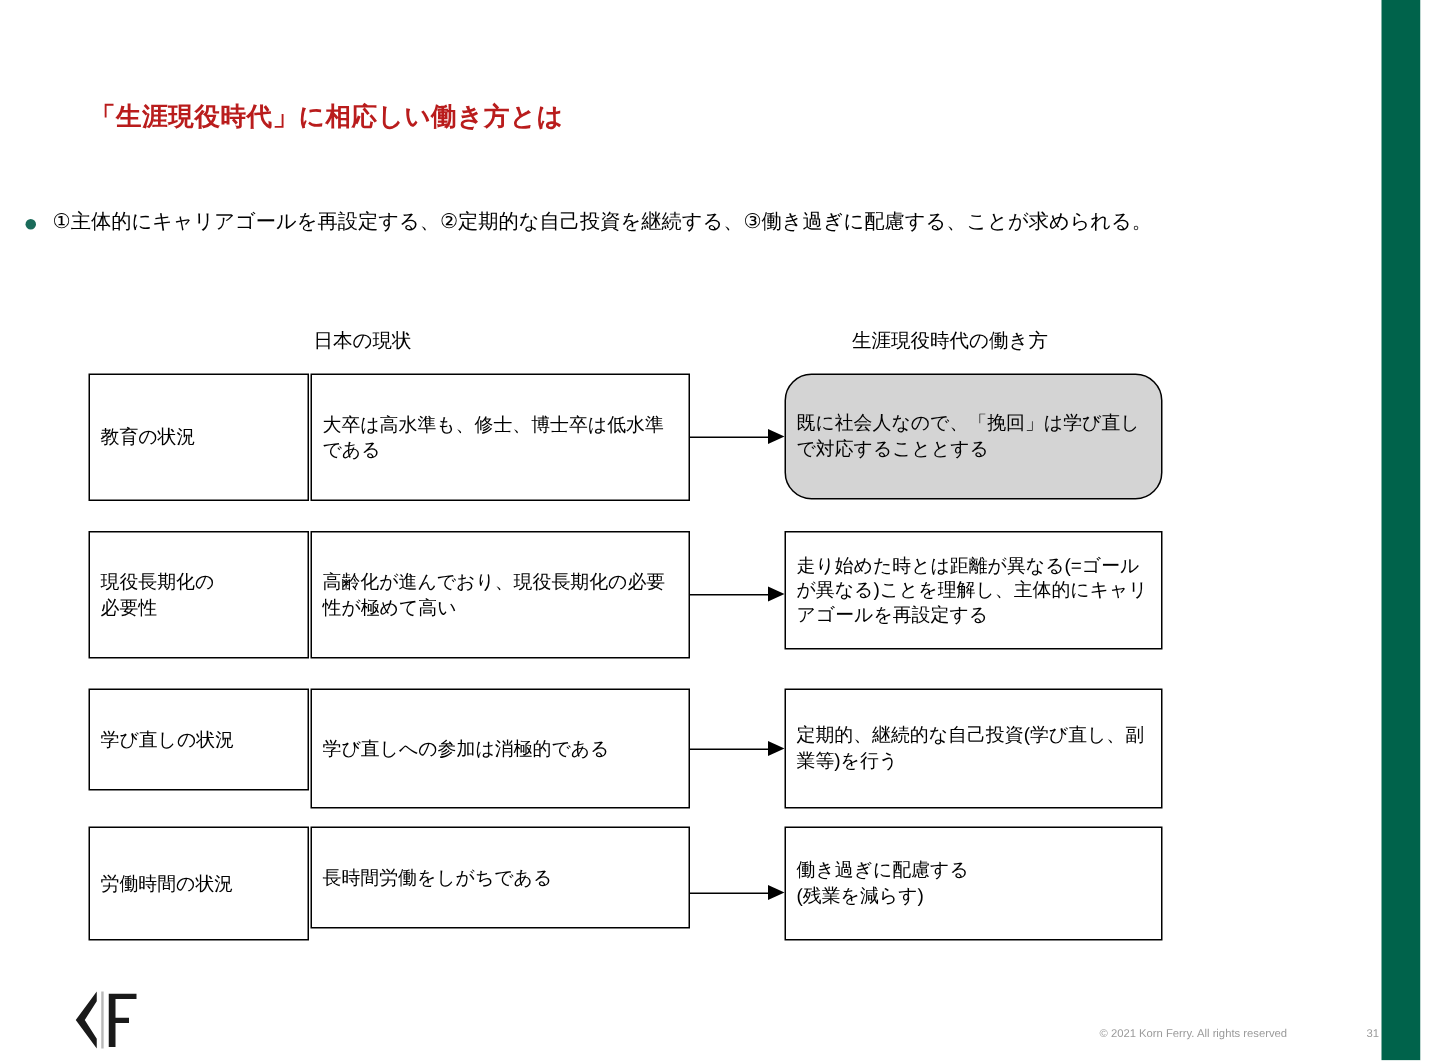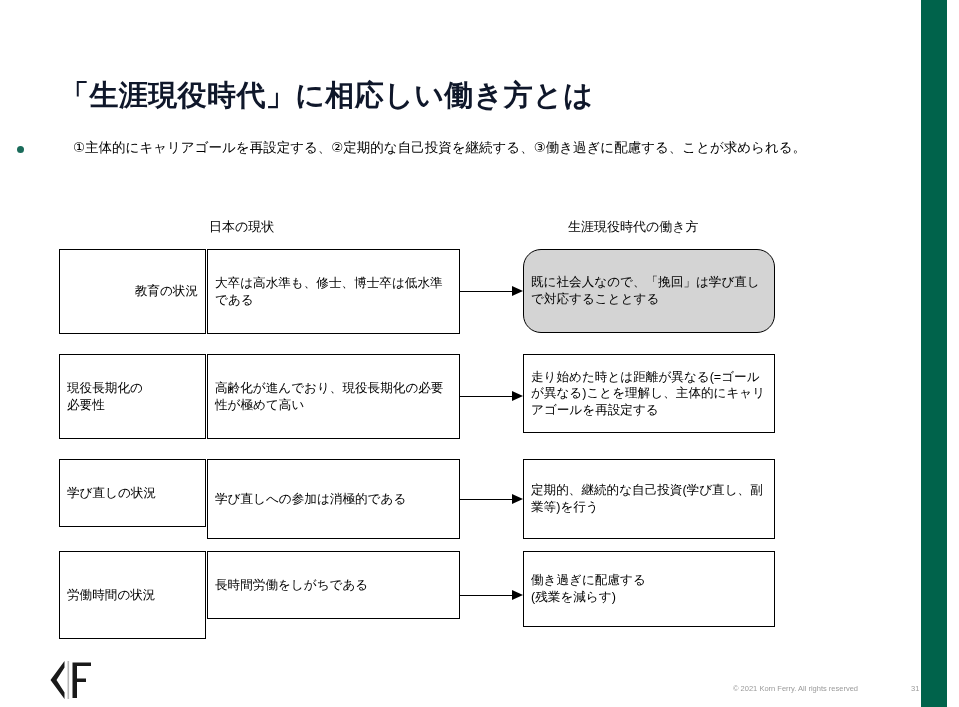--- a/index.html
+++ b/index.html
@@ -32,36 +32,35 @@
     right: 0;
     width: 12px;
     height: 707px;
     background: #ffffff;
   }
 
   
   #title {
     position: absolute;
     left: 60px;
-    top: 76px;
-    font-size: 29px;
+    top: 66px;
+    font-size: 17px;
     font-weight: bold;
-    color: #0f172a;
+    color: #b91c1c;
     letter-spacing: 0.4px;
     white-space: nowrap;
   }
 
   
   #bullet-row {
     position: absolute;
     left: 17px;
     top: 140px;
     display: flex;
     align-items: flex-start;
-    gap: 38px;
   }
   #bullet-dot {
     width: 7px;
     height: 7px;
     border-radius: 50%;
     background: #1a6b5a;
     margin-top: 6px;
     margin-right: 11px;
     flex: 0 0 auto;
   }
@@ -172,21 +171,21 @@
 
   <div id="bullet-row">
     <div id="bullet-dot"></div>
     <div id="bullet-text">①主体的にキャリアゴールを再設定する、②定期的な自己投資を継続する、③働き過ぎに配慮する、ことが求められる。</div>
   </div>
 
   <div class="col-header" id="header-current">日本の現状</div>
   <div class="col-header" id="header-future">生涯現役時代の働き方</div>
 
   <div id="diagram">
-      <div class="box box-cat" style="top: 249px; height: 85px; justify-content: flex-end;">
+      <div class="box box-cat" style="top: 249px; height: 85px;">
         <div class="box-text">教育の状況</div>
       </div>
       <div class="box box-state" style="top: 249px; height: 85px;">
         <div class="box-text">大卒は高水準も、修士、博士卒は低水準である</div>
       </div>
       <div class="box box-way filled" style="top: 249px; height: 84px; border-radius: 18px;">
         <div class="box-text">既に社会人なので、「挽回」は学び直しで対応することとする</div>
       </div>
       <div class="arrow" style="top: 286px;">
         <div class="shaft"></div>
@@ -211,21 +210,21 @@
       <div class="box box-state" style="top: 459px; height: 80px;">
         <div class="box-text">学び直しへの参加は消極的である</div>
       </div>
       <div class="box box-way" style="top: 459px; height: 80px;">
         <div class="box-text">定期的、継続的な自己投資(学び直し、副業等)を行う</div>
       </div>
       <div class="arrow" style="top: 493.5px;">
         <div class="shaft"></div>
         <div class="head"></div>
       </div>
-      <div class="box box-cat" style="top: 551px; height: 88px;">
+      <div class="box box-cat" style="top: 551px; height: 76px;">
         <div class="box-text">労働時間の状況</div>
       </div>
       <div class="box box-state" style="top: 551px; height: 68px; text-align: center;">
         <div class="box-text">長時間労働をしがちである</div>
       </div>
       <div class="box box-way" style="top: 551px; height: 76px;">
         <div class="box-text">働き過ぎに配慮する<br>(残業を減らす)</div>
       </div>
       <div class="arrow" style="top: 589.5px;">
         <div class="shaft"></div>

